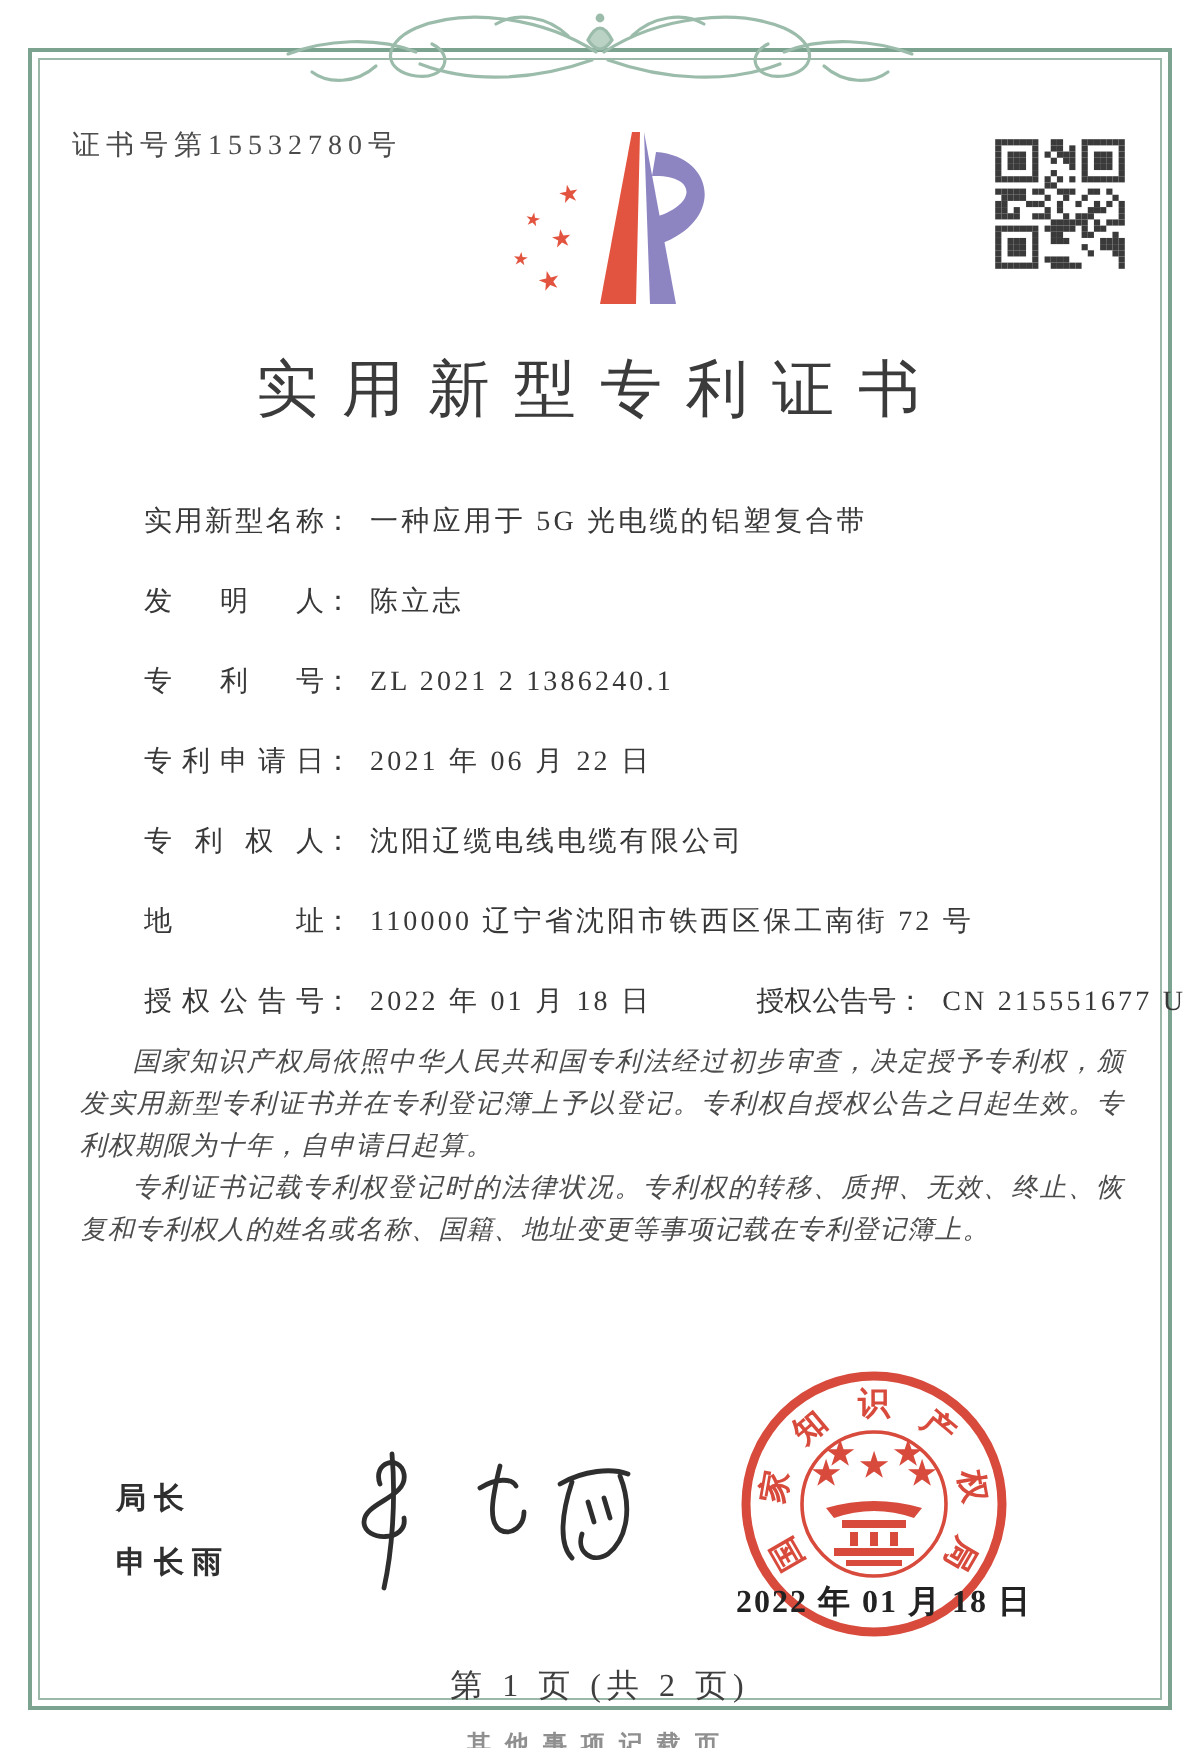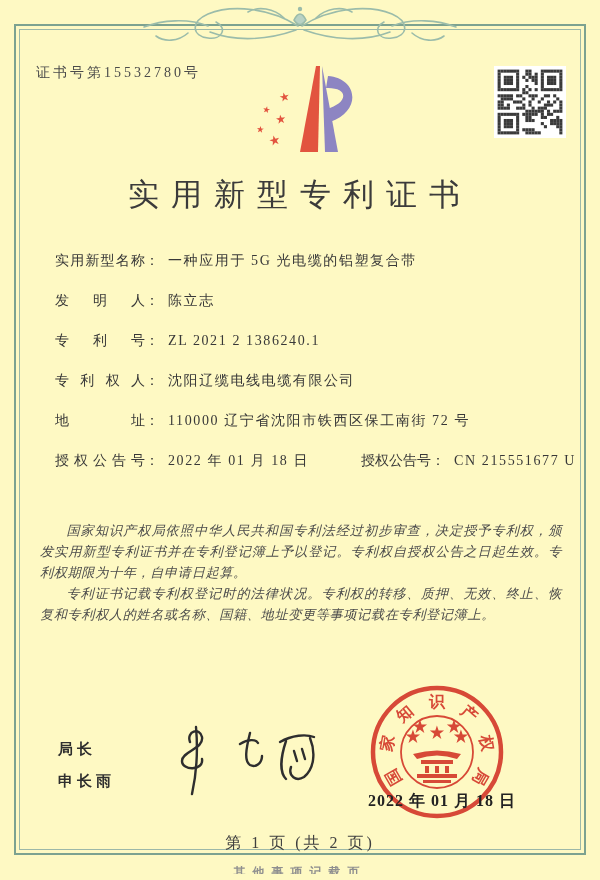--- a/index.html
+++ b/index.html
@@ -1,34 +1,34 @@
 <!DOCTYPE html>
 <html><head>
 <meta charset="utf-8">
 <style>
   html,body{margin:0;padding:0;background:#e9e7e0;}
   .page{
     position:relative;width:600px;height:880px;margin:0 auto;
-    background:#fef9c3;overflow:hidden;
+    background:#ffffff;overflow:hidden;
     font-family:"Liberation Serif","DejaVu Serif",serif;color:#3c3c3c;
   }
   
   .border-outer{position:absolute;left:14px;right:14px;top:24px;bottom:25px;
     border:2px solid #7ca290;pointer-events:none;}
   .border-inner{position:absolute;left:19px;right:19px;top:29px;bottom:30px;
     border:1px solid #9cb8a8;pointer-events:none;}
   .flourish{position:absolute;left:120px;top:0px;width:360px;height:52px;}
   
   .cert-no{position:absolute;left:36px;top:64px;font-size:14px;letter-spacing:3px;color:#4b4b4b;white-space:nowrap;}
   .logo{position:absolute;left:250px;top:58px;width:104px;height:110px;}
   .qr{position:absolute;left:494px;top:66px;width:72px;height:72px;}
   .title{position:absolute;left:0;right:0;top:174px;text-align:center;
     font-size:31px;font-weight:400;letter-spacing:12px;color:#3b3b3b;white-space:nowrap;}
   
-  .fields{position:absolute;left:55px;top:252px;right:30px;}
+  .fields{position:absolute;left:72px;top:252px;right:30px;}
   .field-row{height:40px;font-size:14px;color:#383838;white-space:nowrap;}
   .flabel{display:inline-block;width:90px;text-align:justify;text-align-last:justify;}
   .colon{display:inline-block;margin-right:9px;}
   .fvalue{letter-spacing:1.6px;}
   .pair2{display:inline-block;margin-left:52px;}
   
   .paras{position:absolute;left:40px;right:38px;top:520px;font-size:13.2px;line-height:21px;
     color:#4c4c4c;font-style:italic;letter-spacing:.6px;text-align:justify;}
   .paras p{margin:0;text-indent:2em;}
   
@@ -320,20 +320,23 @@
     <div class="field-row">
       <span class="flabel">实用新型名称</span><span class="colon">：</span><span class="fvalue">一种应用于 5G 光电缆的铝塑复合带</span>
     </div>
     <div class="field-row">
       <span class="flabel">发明人</span><span class="colon">：</span><span class="fvalue">陈立志</span>
     </div>
     <div class="field-row">
       <span class="flabel">专利号</span><span class="colon">：</span><span class="fvalue">ZL 2021 2 1386240.1</span>
     </div>
     <div class="field-row">
+      <span class="flabel">专利申请日</span><span class="colon">：</span><span class="fvalue">2021 年 06 月 22 日</span>
+    </div>
+    <div class="field-row">
       <span class="flabel">专利权人</span><span class="colon">：</span><span class="fvalue">沈阳辽缆电线电缆有限公司</span>
     </div>
     <div class="field-row">
       <span class="flabel">地址</span><span class="colon">：</span><span class="fvalue">110000 辽宁省沈阳市铁西区保工南街 72 号</span>
     </div>
     <div class="field-row">
       <span class="flabel">授权公告号</span><span class="colon">：</span><span class="fvalue">2022 年 01 月 18 日</span><span class="pair2"><span>授权公告号</span><span class="colon">：</span><span class="fvalue">CN 215551677 U</span></span>
     </div>
   </div>
 

